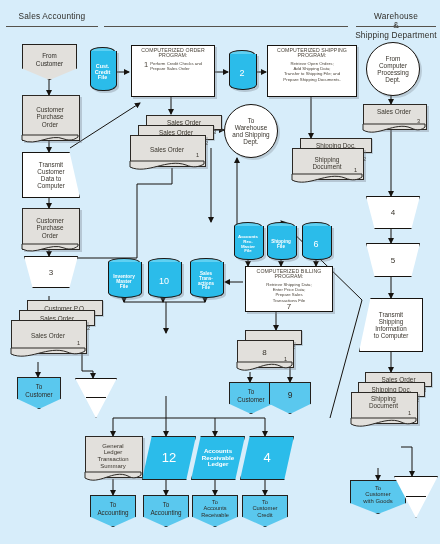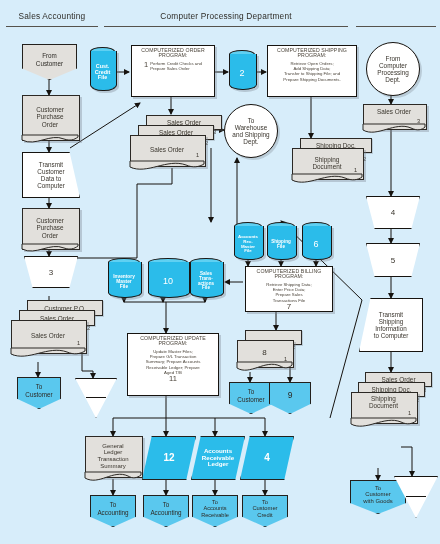--- a/index.html
+++ b/index.html
@@ -92,37 +92,39 @@
      font-size:6.3px;line-height:1.14;color:#3a352d;}
   .manual.left{clip-path:polygon(18% 0,100% 0,100% 100%,0 100%);}
   .manual.right{clip-path:polygon(0 0,82% 0,100% 100%,0 100%);}
 
   
   .par{position:absolute;background:#2bbcea;border:1px solid #23201c;
        box-shadow:2px 2px 0 rgba(120,130,140,.35);
        clip-path:polygon(18% 0,100% 0,82% 100%,0 100%);
        display:flex;align-items:center;justify-content:center;text-align:center;
        font-size:6.2px;line-height:1.12;color:#ffffff;font-weight:bold;}
-  .par .n{font-size:10px;font-weight:bold;}
+  .par .n{font-size:13px;font-weight:normal;}
 </style>
 </head>
 <body>
 
 <div id="stage">
 
   <div class="colhead" style="left:6px;top:12px;width:92px;">
     <span class="lbl">Sales Accounting</span>
   </div>
   <div class="rule" style="left:6px;top:26px;width:92px;"></div>
 
-  <div class="colhead" style="left:104px;top:12px;width:244px;">
-    <span class="lbl">Computer Processing Department</span>
-  </div>
   <div class="rule" style="left:104px;top:26px;width:244px;"></div>
 
+  <div class="colhead" style="left:354px;top:2px;width:84px;white-space:pre-line;">
+    <span class="lbl">Warehouse
+&amp;
+Shipping Department</span>
+  </div>
   <div class="rule" style="left:356px;top:26px;width:80px;"></div>
 
   <svg id="wires" viewBox="0 0 440 544">
     <defs>
       <marker id="ah" markerWidth="6" markerHeight="6" refX="5" refY="3" orient="auto">
         <path d="M0,0 L6,3 L0,6 z" fill="#16130f"></path>
       </marker>
       <marker id="ahs" markerWidth="5" markerHeight="5" refX="4.3" refY="2.5" orient="auto">
         <path d="M0,0 L5,2.5 L0,5 z" fill="#16130f"></path>
       </marker>
@@ -388,21 +390,21 @@
     <div class="ct big">6</div>
   </div>
 
   <div class="cyl" style="left:108px;top:258px;width:32px;height:40px;">
     <div class="top"></div>
     <div class="body"></div>
     <div class="ct" style="font-size:4.8px;white-space:pre-line;">Inventory
 Master
 File</div>
   </div>
-  <div class="cyl" style="left:148px;top:258px;width:40px;height:40px;">
+  <div class="cyl" style="left:148px;top:258px;width:32px;height:40px;">
     <div class="top"></div>
     <div class="body"></div>
     <div class="ct big">10</div>
   </div>
   <div class="cyl" style="left:190px;top:258px;width:32px;height:40px;">
     <div class="top"></div>
     <div class="body"></div>
     <div class="ct" style="font-size:4.6px;white-space:pre-line;">Sales
 Trans-
 actions
@@ -412,30 +414,20 @@
   <div class="node procbox" style="left:245px;top:266px;width:88px;height:46px;align-items:center;">
     <span class="t1" style="white-space:pre-line;">COMPUTERIZED BILLING
 PROGRAM:</span>
     <span class="t2" style="white-space:pre-line;text-align:center;">Retrieve Shipping Data;
 Enter Price Data;
 Prepare Sales
 Transactions File</span>
     <span class="num" style="font-size:8px;">7</span>
   </div>
 
-  <div class="node procbox" style="left:127px;top:333px;width:92px;height:63px;align-items:center;">
-    <span class="t1" style="white-space:pre-line;">COMPUTERIZED UPDATE
-PROGRAM:</span>
-    <span class="t2" style="white-space:pre-line;text-align:center;">Update Master Files;
-Prepare G/L Transaction
-Summary; Prepare Accounts
-Receivable Ledger; Prepare
-Aged T/B</span>
-    <span class="num" style="font-size:7.5px;">11</span>
-  </div>
 
   <div class="sheet" style="left:245px;top:330px;width:55px;height:13px;"></div>
   <div class="docnum" style="left:292px;top:344px;">
     <span>2</span>
   </div>
   <div class="doc" style="left:237px;top:340px;width:55px;height:26px;">
     <div class="face"></div>
     <svg style="position:absolute;left:-1px;bottom:-8px;width:57px;height:13px">
       <path d="M1,1 L1,7 C14,15 29,-2 44,5 C49,8 53,7 56,4 L56,1 Z" fill="#e2e0dc" stroke="#2b2824" stroke-width="1"></path>
     </svg>

